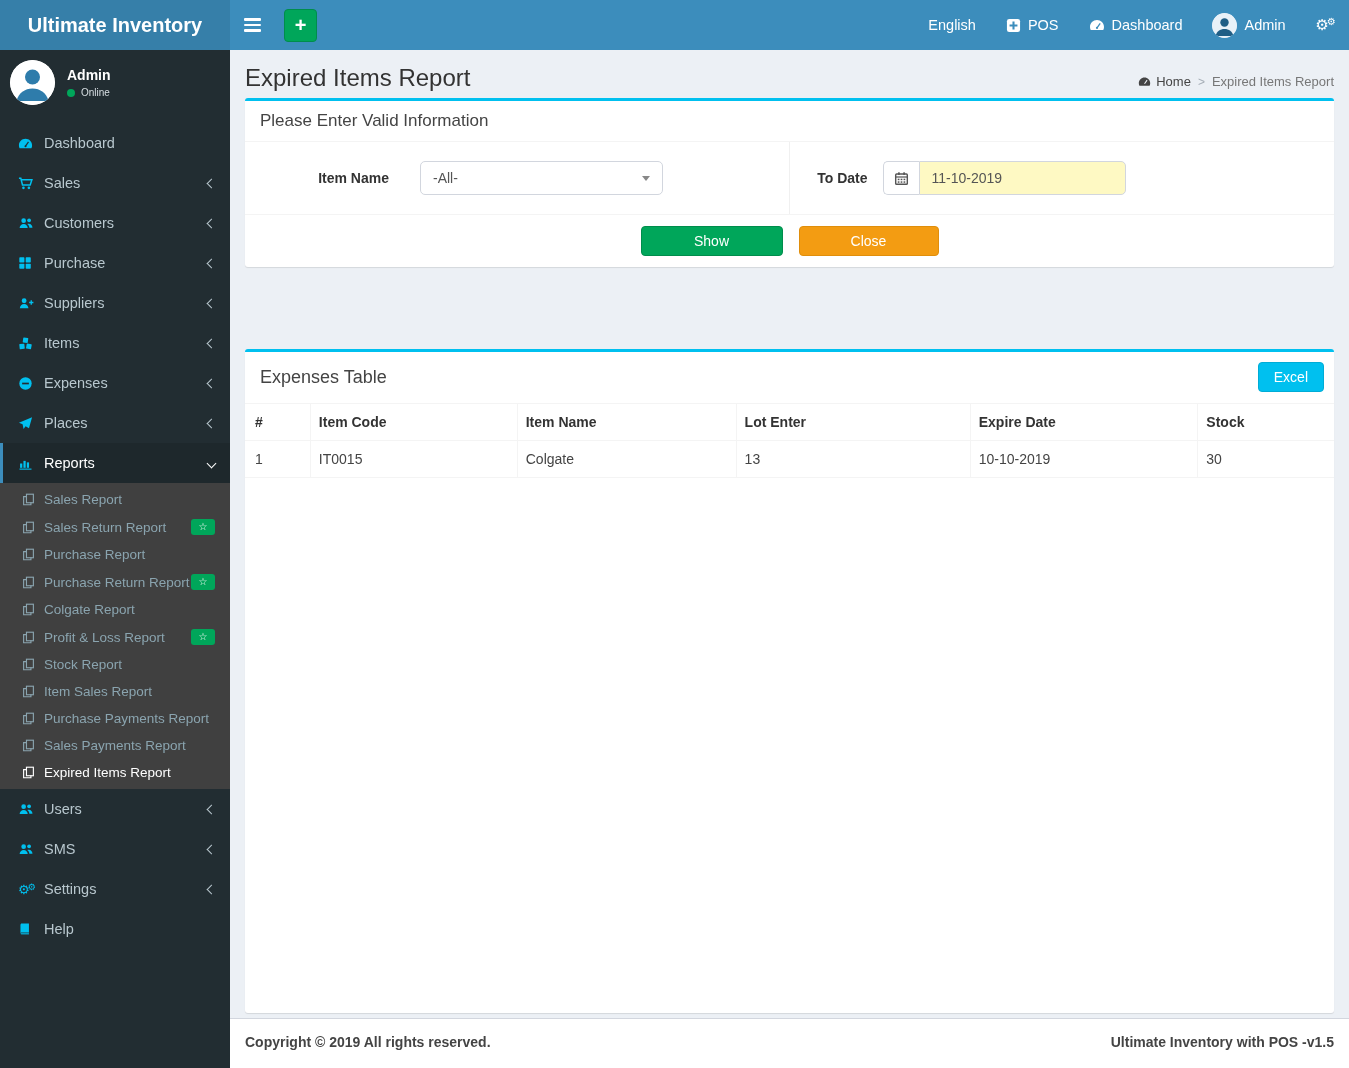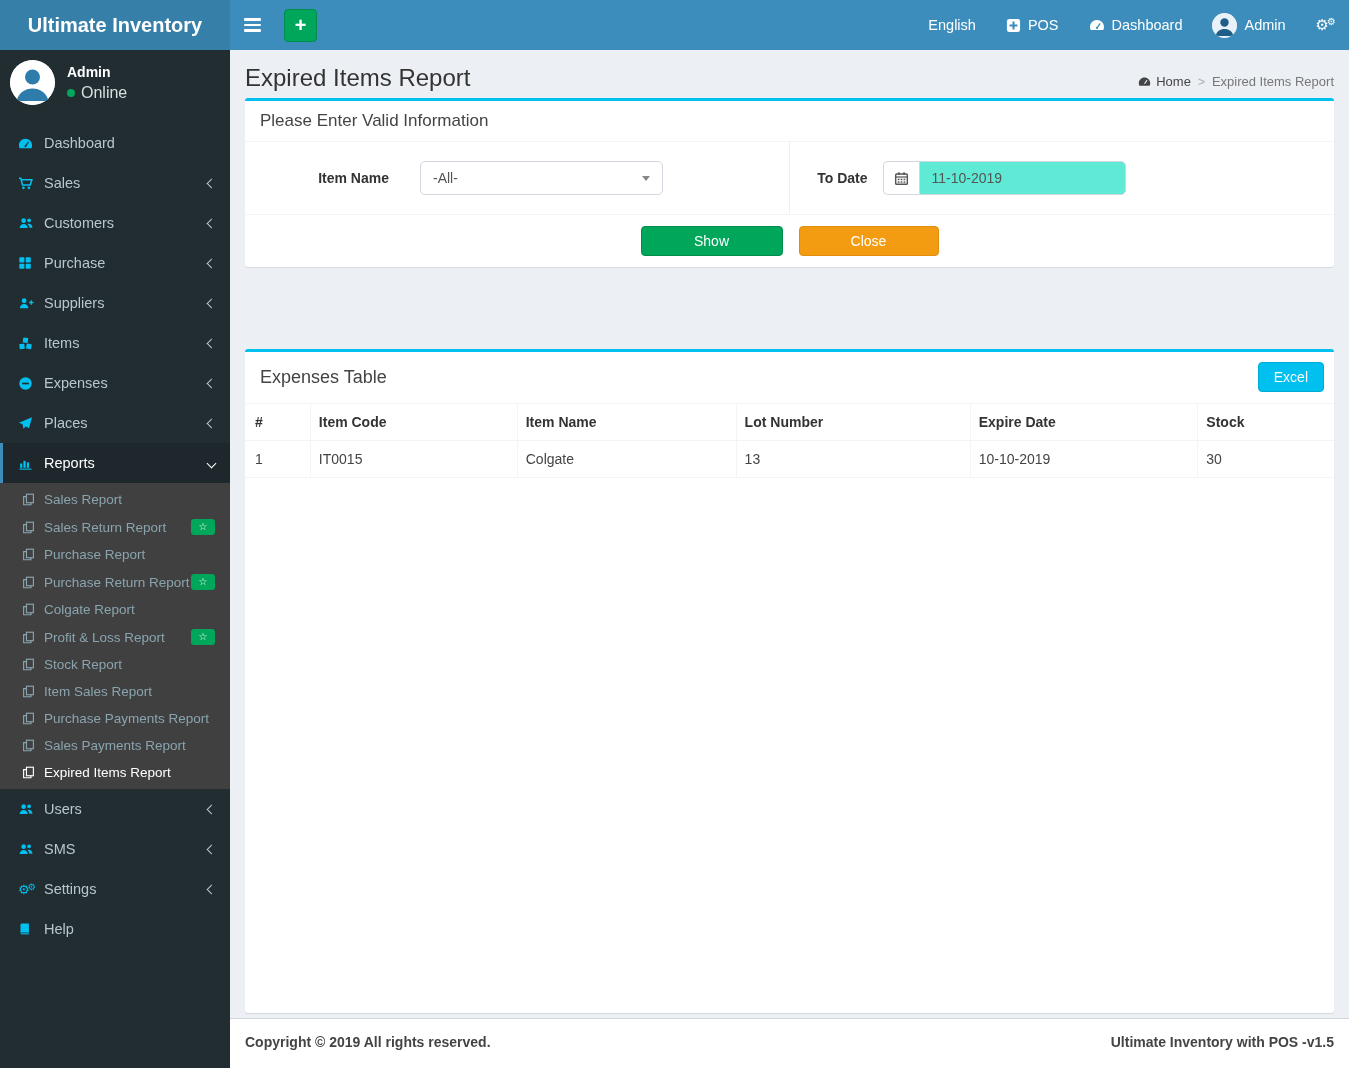--- a/index.html
+++ b/index.html
@@ -29,21 +29,21 @@
   .nav-avatar { width:25px; height:25px; border-radius:50%; background:#cfe3f0; overflow:hidden; }
   .gears { font-size:15px; letter-spacing:-2px; }
   .gears .small-gear { font-size:10px; vertical-align:top; }
 
   
   .main-sidebar { position:absolute; top:50px; left:0; bottom:0; width:230px; background:#222d32; z-index:9; }
   .user-panel { display:flex; align-items:center; padding:10px; }
   .user-panel .avatar { width:45px; height:45px; border-radius:50%; background:#fff; overflow:hidden; flex:0 0 45px; }
   .user-panel .info { margin-left:12px; }
   .user-panel .name { color:#fff; font-weight:700; font-size:14px; }
-  .user-panel .status { color:#d8dfe3; font-size:16px; margin-top:4px; display:flex; align-items:center; gap:6px; }
+  .user-panel .status { color:#d8dfe3; font-size:10px; margin-top:4px; display:flex; align-items:center; gap:6px; }
   .dot { width:8px; height:8px; border-radius:50%; background:#00a65a; display:inline-block; }
 
   .sidebar-menu { list-style:none; margin-top:8px; }
   .sidebar-menu > li > a { display:flex; align-items:center; padding:12px 15px; color:#b8c7ce;
        text-decoration:none; font-size:14.5px; border-left:3px solid transparent; cursor:pointer; }
   .sidebar-menu .micon { width:26px; color:#00c0ef; flex:0 0 26px; }
   .chev { margin-left:auto; width:7px; height:7px; border:solid #b8c7ce; border-width:0 1.5px 1.5px 0;
           display:inline-block; }
   .chev.left { transform:rotate(135deg); }
   .chev.down { transform:rotate(45deg); border-color:#fff; }
@@ -78,21 +78,21 @@
   .form-cell.second .form-label { flex:0 0 78px; text-align:right; padding-right:15px; }
 
   .select-box { width:243px; height:34px; border:1px solid #d2d6de; border-radius:5px; background:#fff;
        display:flex; align-items:center; padding:0 12px; color:#555; cursor:pointer; position:relative; }
   .select-box .caret { margin-left:auto; width:0; height:0; border-left:4.5px solid transparent;
        border-right:4.5px solid transparent; border-top:5px solid #888; }
 
   .input-group { display:flex; width:243px; height:34px; }
   .input-addon { width:38px; border:1px solid #d2d6de; border-right:none; border-radius:5px 0 0 5px;
        background:#fff; display:flex; align-items:center; justify-content:center; color:#555; cursor:pointer; }
-  .input-group input { flex:1; border:1px solid #d2d6de; border-radius:0 5px 5px 0; background:#5eead4;
+  .input-group input { flex:1; border:1px solid #d2d6de; border-radius:0 5px 5px 0; background:#fef9c3;
        color:#555; font-size:14px; padding:0 12px; font-family:inherit; outline:none; }
 
   .box-footer { border-top:1px solid #f4f4f4; padding:11px; display:flex; justify-content:center; gap:16px; }
   .btn { border:none; border-radius:4px; color:#fff; font-size:14px; font-family:inherit;
          height:30px; cursor:pointer; }
   .btn-show { background:#00a65a; border:1px solid #008d4c; width:142px; }
   .btn-close { background:#f39c12; border:1px solid #e08e0b; width:140px; }
 
   .box-records { margin-top:82px; min-height:664px; }
   .box-records .box-header { border-bottom:none; padding:15px; font-size:18px; }
@@ -559,21 +559,21 @@
             <col style="width:20.1%">
           <col style="width:21.5%">
             <col style="width:20.9%">
             <col style="width:12.5%">
         </colgroup>
         <thead>
           <tr>
             <th>#</th>
             <th>Item Code</th>
             <th>Item Name</th>
-            <th>Lot Number</th>
+            <th>Lot Enter</th>
             <th>Expire Date</th>
             <th>Stock</th>
           </tr>
         </thead>
         <tbody>
           <tr>
             <td>1</td>
             <td>IT0015</td>
             <td>Colgate</td>
             <td>13</td>

